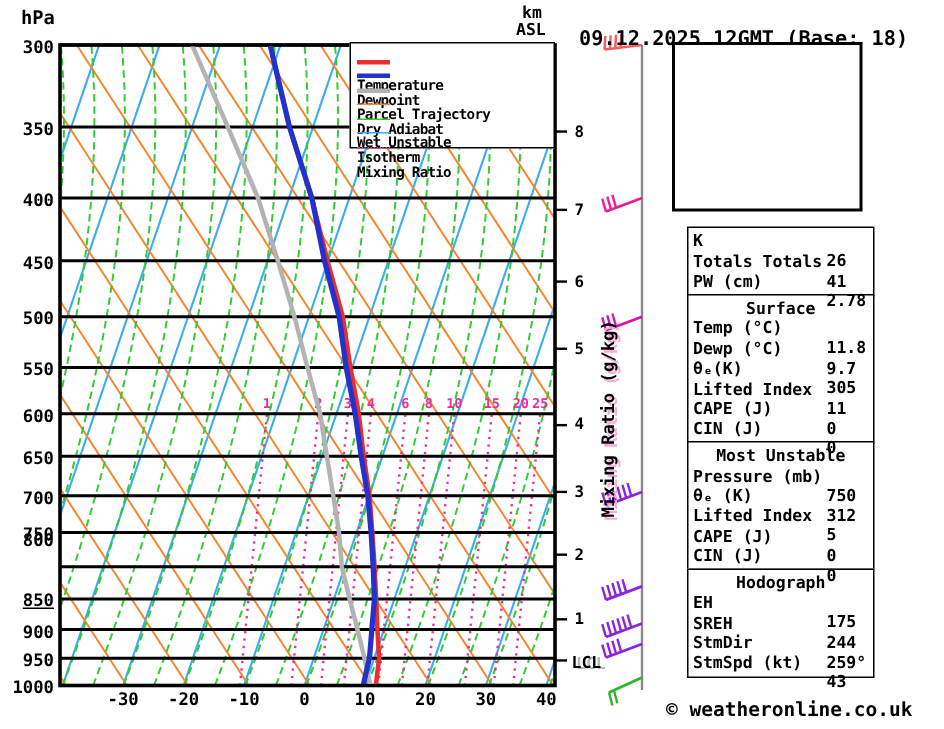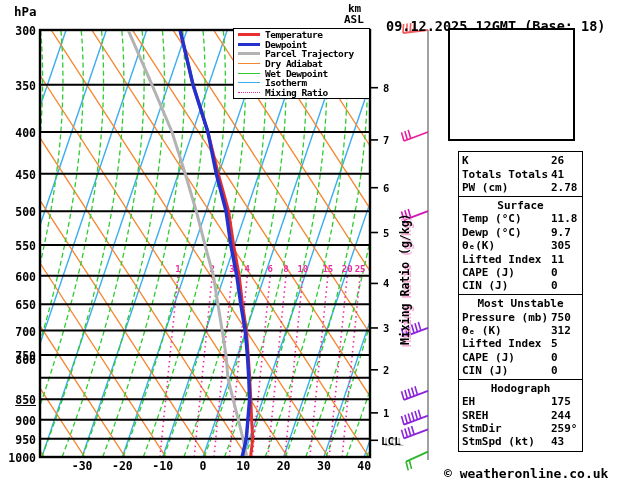--- a/index.html
+++ b/index.html
@@ -8,30 +8,30 @@
   .abs{position:absolute;}
   #chart-svg{position:absolute;left:0;top:0;}
   .title{font-size:13.5px;letter-spacing:0px;white-space:pre;}
   .unit-label{font-size:11px;line-height:11px;}
   .plabel{position:absolute;width:28px;text-align:right;font-size:11.5px;transform:translateY(-6px);}
   .tlabel{position:absolute;font-size:11.5px;transform:translateX(-50%);}
   .kmlabel{position:absolute;font-size:10.5px;transform:translateY(-6px);}
   .axis-title{font-size:13px;white-space:pre;}
   #legend{position:absolute;left:233px;top:28px;width:137px;background:#fff;
           border:1.6px solid #000;box-sizing:border-box;padding:1px 0 1px 4px;}
-  .legend-row{display:flex;align-items:center;height:9.6px;}
+  .legend-row{display:flex;height:9.6px;flex-direction:column;}
   .legend-swatch{width:22px;flex:0 0 22px;margin-right:5px;display:flex;align-items:center;}
   .legend-text{font-size:9.5px;white-space:nowrap;letter-spacing:-0.5px;}
   #hodo-box{position:absolute;left:448px;top:28px;width:127px;height:113px;border:2px solid #000;
             box-sizing:border-box;background:#fff;}
   #info-table{position:absolute;left:458px;top:153px;width:125px;}
   .tbox{border:1.6px solid #000;background:#fff;padding:2px 3px;margin-top:-1.6px;box-sizing:border-box;width:125px;}
   .trow{display:flex;justify-content:flex-start;font-size:11px;height:13.4px;line-height:13.4px;white-space:pre;}
   .trow .lab{flex:0 0 89px;overflow:visible;}
-  .trow .val{flex:1;}
+  .trow .val{flex:1;margin-top:13px;}
   .thead{text-align:center;font-size:11px;height:13.4px;line-height:13.4px;}
   #mr-axis-label{position:absolute;left:398px;top:345px;transform-origin:0 0;transform:rotate(-90deg);
     font-size:11.5px;white-space:pre;text-shadow:-2px 2px 0 #f7aed6;}
   #lcl-label{position:absolute;left:381px;top:435px;font-size:11px;text-shadow:3px 1px 0 #b9b9b9;}
   #footer{position:absolute;left:444px;top:466px;font-size:13px;white-space:pre;}
 </style>
 </head>
 <body>
 
 <div id="app">
@@ -334,21 +334,21 @@
       <div class="legend-row">
         <div class="legend-swatch">
           <div style="width: 100%; height: 0px; border-top: 1.5px solid rgb(245, 133, 46);"></div>
         </div>
         <div class="legend-text">Dry Adiabat</div>
       </div>
       <div class="legend-row">
         <div class="legend-swatch">
           <div style="width: 100%; height: 0px; border-top: 1.5px solid rgb(46, 204, 46);"></div>
         </div>
-        <div class="legend-text">Wet Dewpoint</div>
+        <div class="legend-text">Wet Unstable</div>
       </div>
       <div class="legend-row">
         <div class="legend-swatch">
           <div style="width: 100%; height: 0px; border-top: 1.5px solid rgb(59, 173, 238);"></div>
         </div>
         <div class="legend-text">Isotherm</div>
       </div>
       <div class="legend-row">
         <div class="legend-swatch">
           <div style="width: 100%; height: 0px; border-top: 1.5px dotted rgb(238, 43, 155);"></div>

